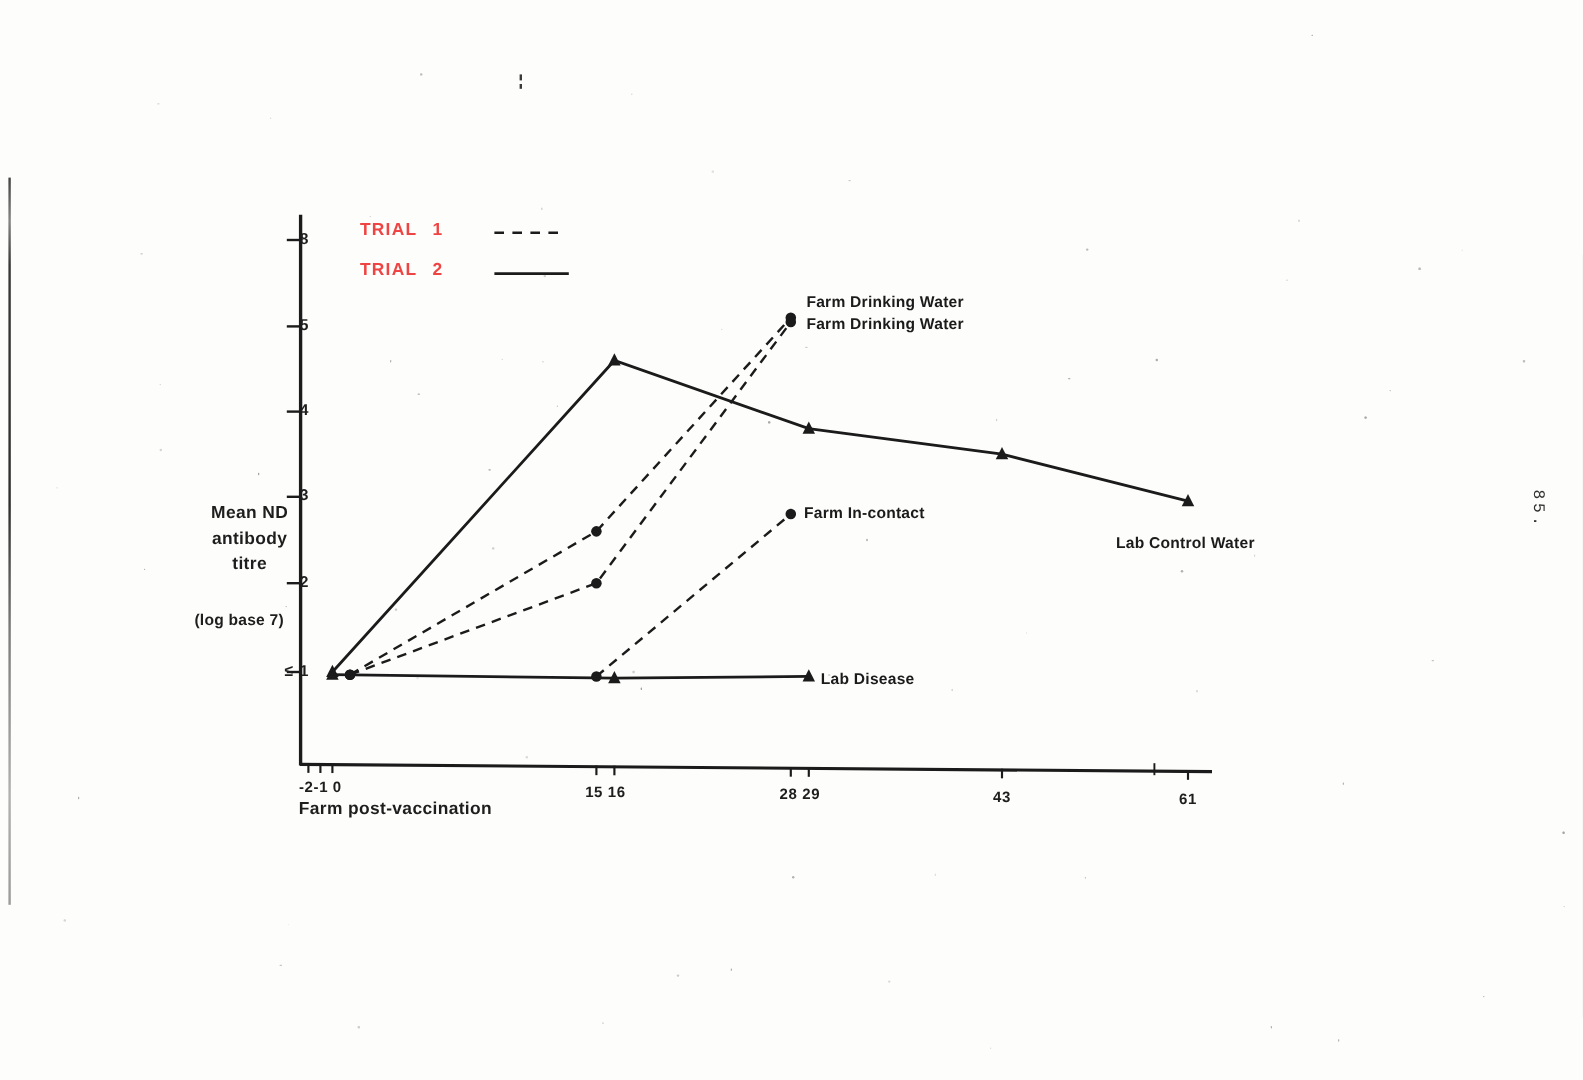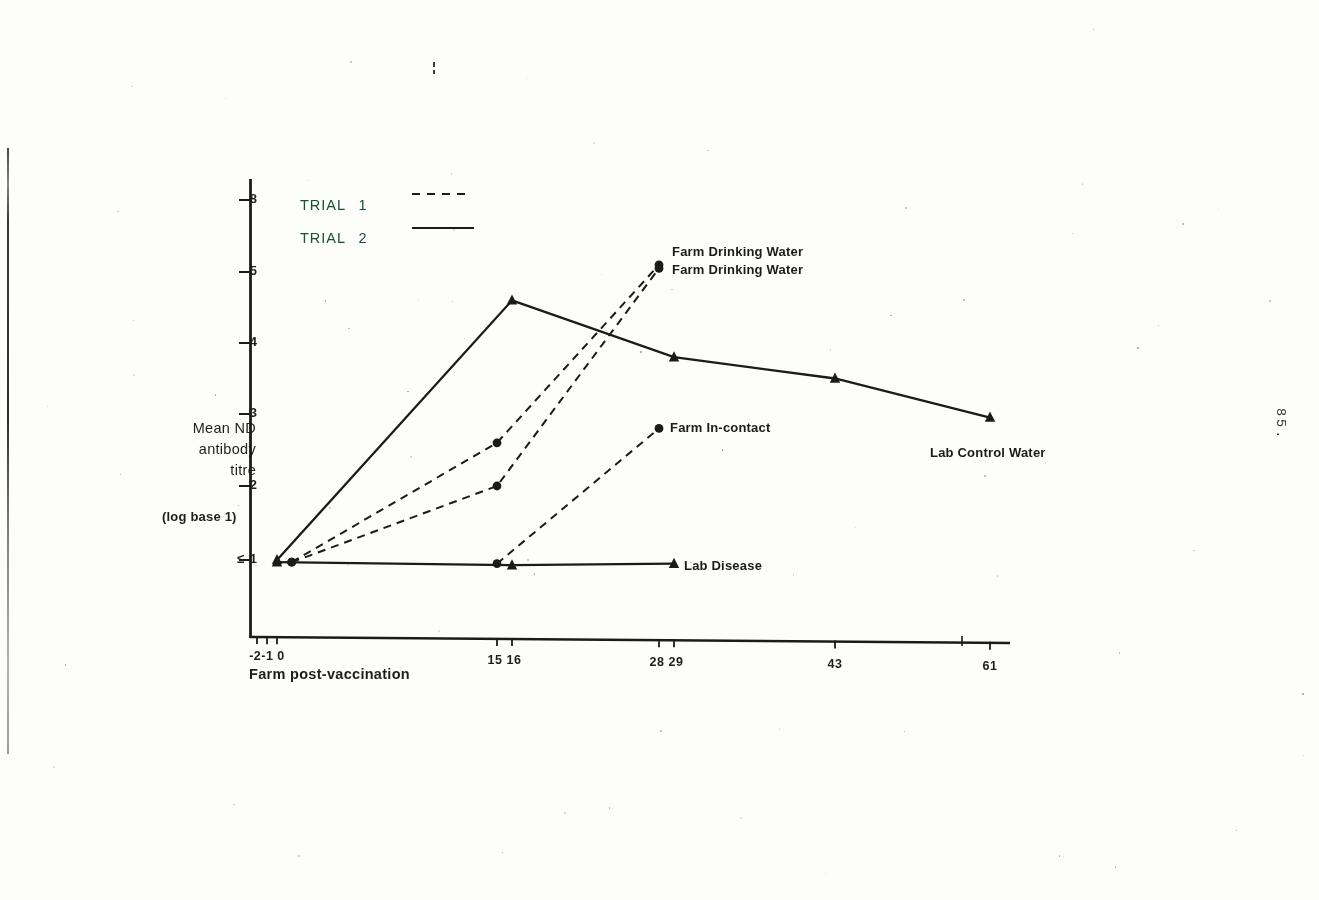--- a/index.html
+++ b/index.html
@@ -2,23 +2,23 @@
 <html><head>
 <meta charset="utf-8">
 <style>
   html,body{margin:0;padding:0;background:#e9e9e9;}
   #page{position:relative;width:1319px;height:900px;background:#fdfdfb;overflow:hidden;
         font-family:"Liberation Sans",sans-serif;color:#1e1e1e;}
   .abs{position:absolute;}
   .title{left:287px;top:38px;font-family:"Liberation Mono","DejaVu Sans Mono",monospace;
          font-size:13.5px;font-weight:700;letter-spacing:.5px;color:#222;
          border-bottom:1.6px solid #2b2b2b;padding-bottom:2px;white-space:nowrap;}
-  .legend-label{font-size:14.5px;font-weight:400;letter-spacing:1px;word-spacing:8px;color:#14532d;white-space:nowrap;margin-top:13px;}
+  .legend-label{font-size:14.5px;font-weight:700;letter-spacing:1px;word-spacing:8px;color:#ef4444;white-space:nowrap;}
   #lg1{left:300px;top:184px;} #lg2{left:300px;top:217px;}
-  .ylab{left:160px;top:418px;width:96px;text-align:right;font-size:14.5px;font-weight:400;
+  .ylab{left:160px;top:418px;width:96px;text-align:center;font-size:14.5px;font-weight:700;
         line-height:21px;letter-spacing:.3px;}
   .ynote{left:162px;top:509px;font-size:13px;font-weight:700;letter-spacing:.2px;white-space:nowrap;}
   .xlab{left:249px;top:666px;font-size:14.5px;font-weight:700;letter-spacing:.3px;white-space:nowrap;}
   .slabel{font-size:13px;font-weight:700;letter-spacing:.2px;white-space:nowrap;color:#1b1b1b;}
   #sl-fdw1{left:672px;top:244px;} #sl-fdw2{left:672px;top:262px;}
   #sl-fic{left:670px;top:420px;}  #sl-ldw{left:930px;top:445px;} #sl-lc{left:684px;top:558px;}
   .ytick{position:absolute;width:48px;text-align:right;font-size:13px;font-weight:700;letter-spacing:1px;}
   .xtick{position:absolute;font-size:12.5px;font-weight:700;text-align:center;
          transform:translateX(-50%);letter-spacing:.5px;white-space:nowrap;}
   .pageno{left:1273px;top:408px;writing-mode:vertical-rl;font-family:"Liberation Mono","DejaVu Sans Mono",monospace;
@@ -86,21 +86,21 @@
     </svg>
 
   <div id="lg1" class="abs legend-label">TRIAL 1</div>
   <div id="lg2" class="abs legend-label">TRIAL 2</div>
 
   <div class="abs ylab">
     <div>Mean ND</div>
     <div>antibody</div>
     <div>titre</div>
   </div>
-  <div class="abs ynote">(log base 1)</div>
+  <div class="abs ynote">(log base 7)</div>
 
   <div class="abs xlab">Farm post-vaccination</div>
 
   <div id="sl-fdw1" class="abs slabel">Farm Drinking Water</div>
   <div id="sl-fdw2" class="abs slabel">Farm Drinking Water</div>
   <div id="sl-fic" class="abs slabel">Farm In-contact</div>
   <div id="sl-ldw" class="abs slabel">Lab Control Water</div>
   <div id="sl-lc" class="abs slabel">Lab Disease</div>
 
   <div id="tick-layer">

